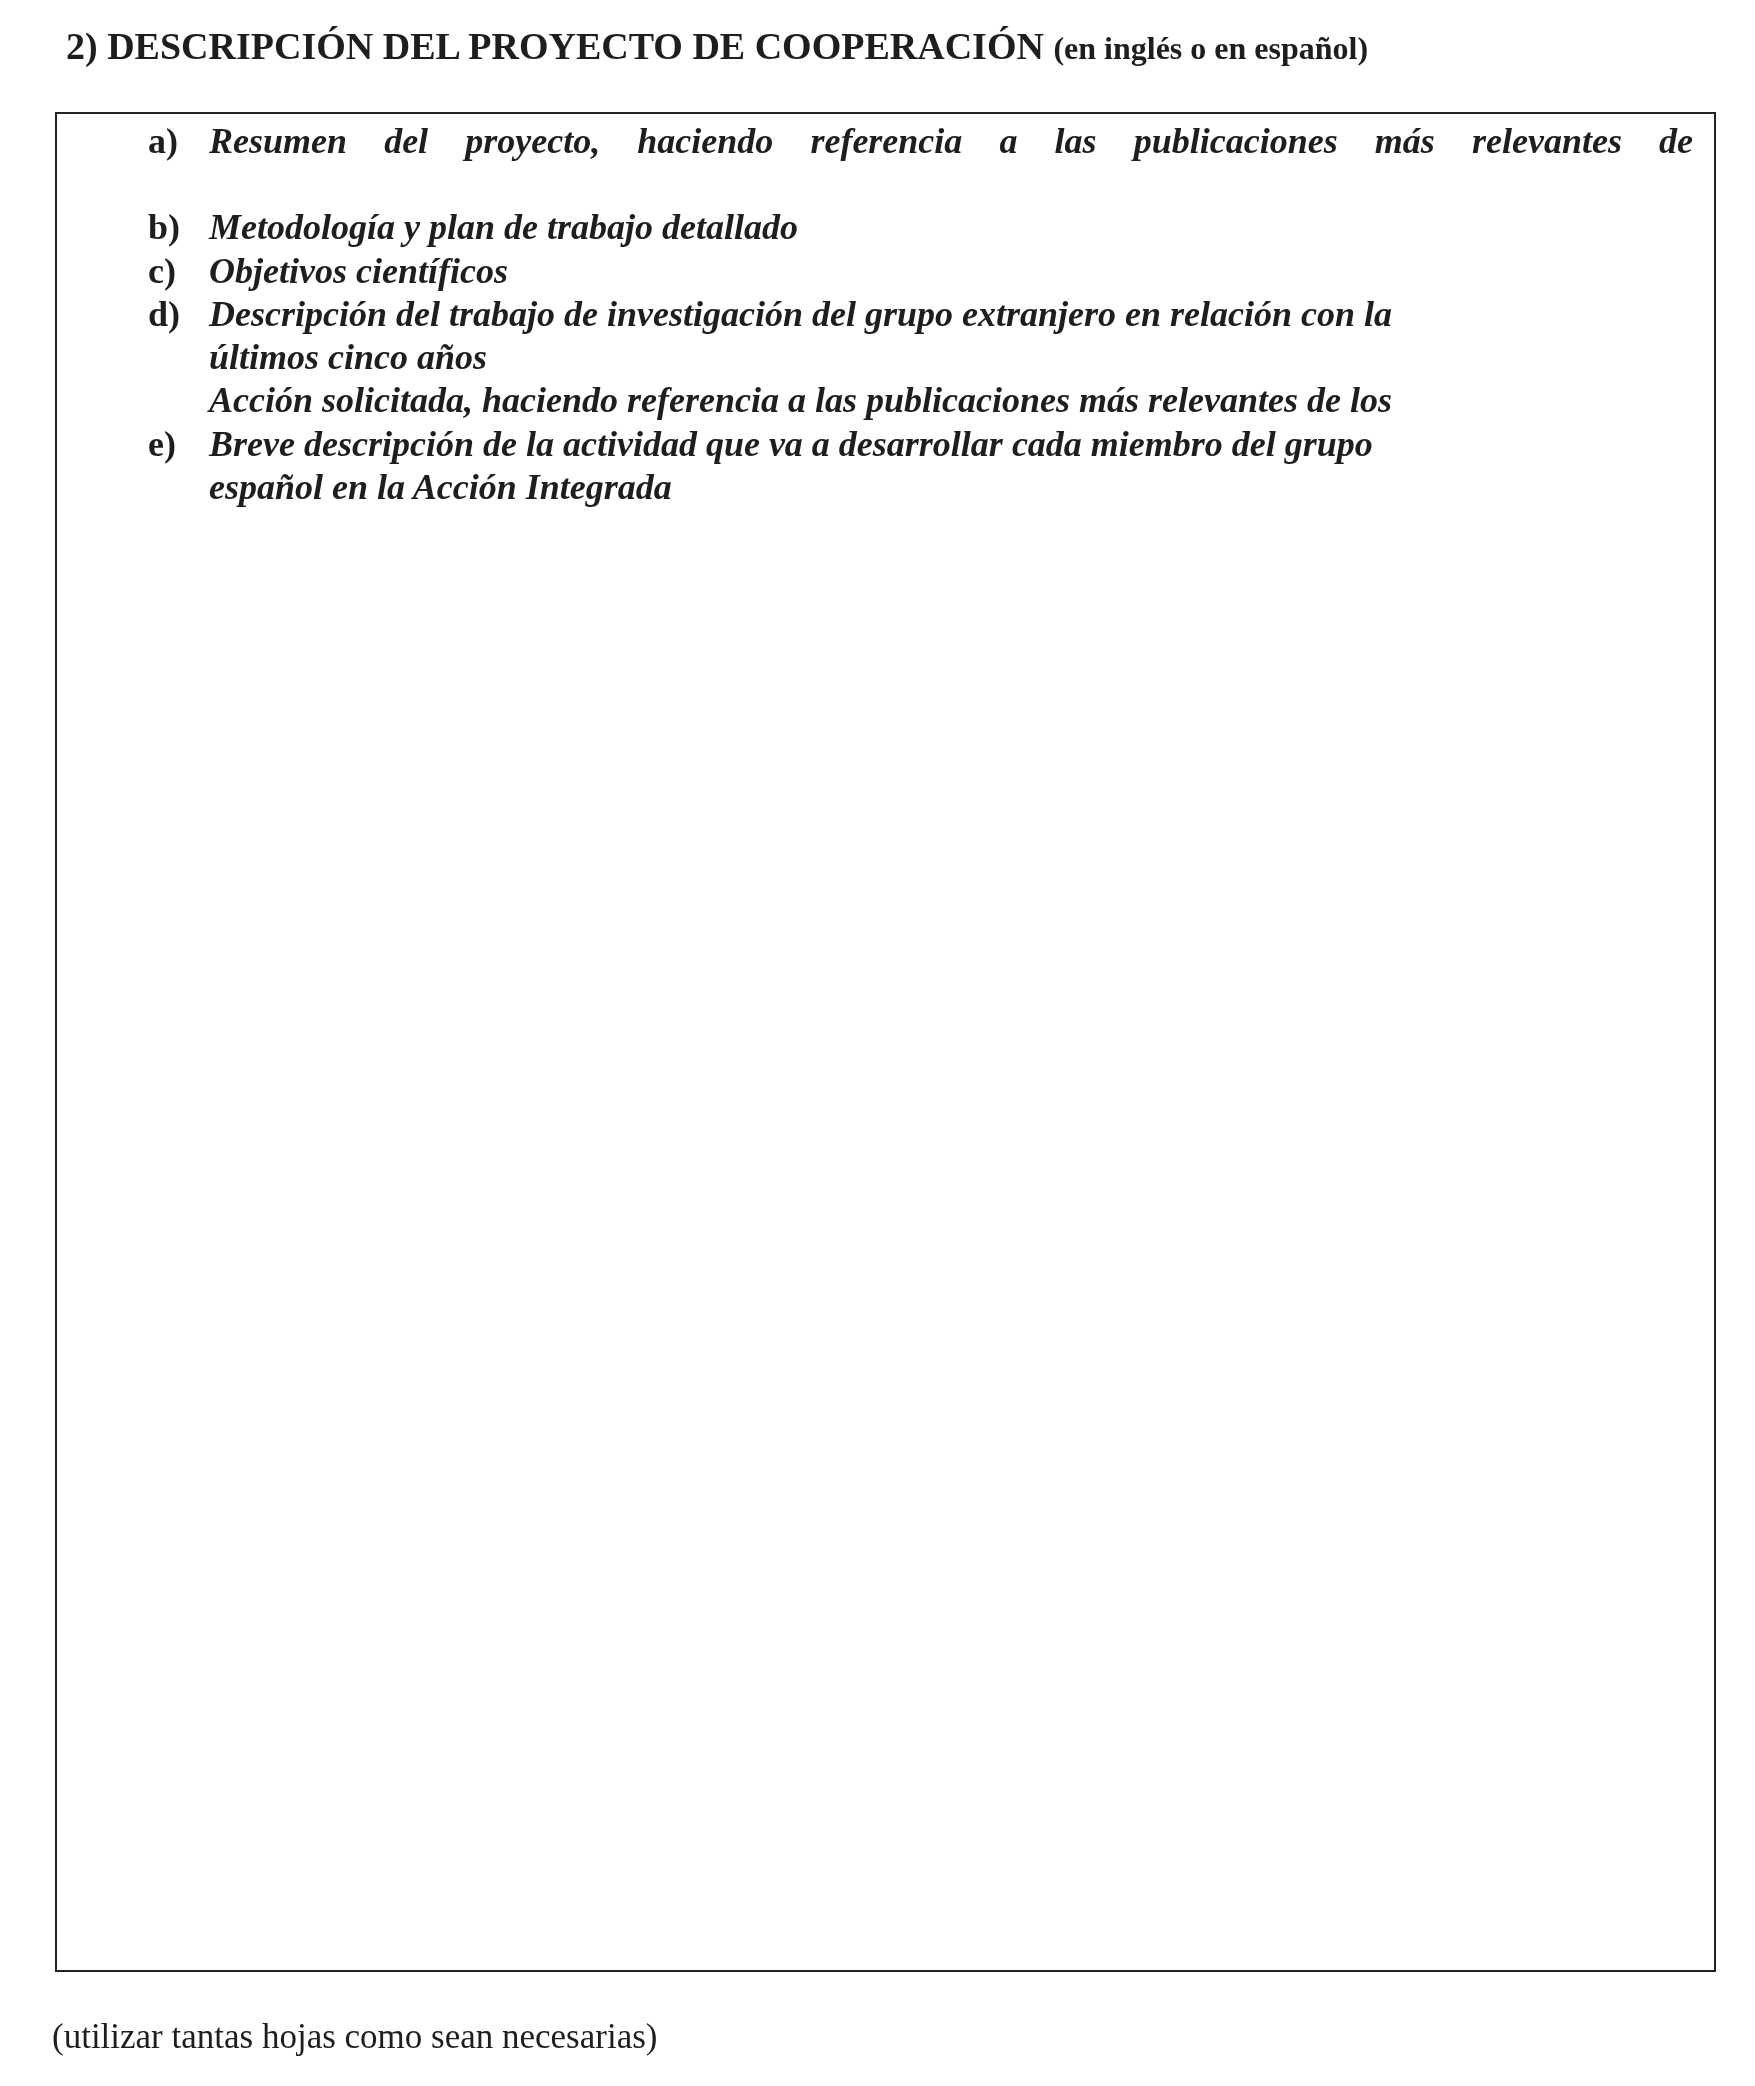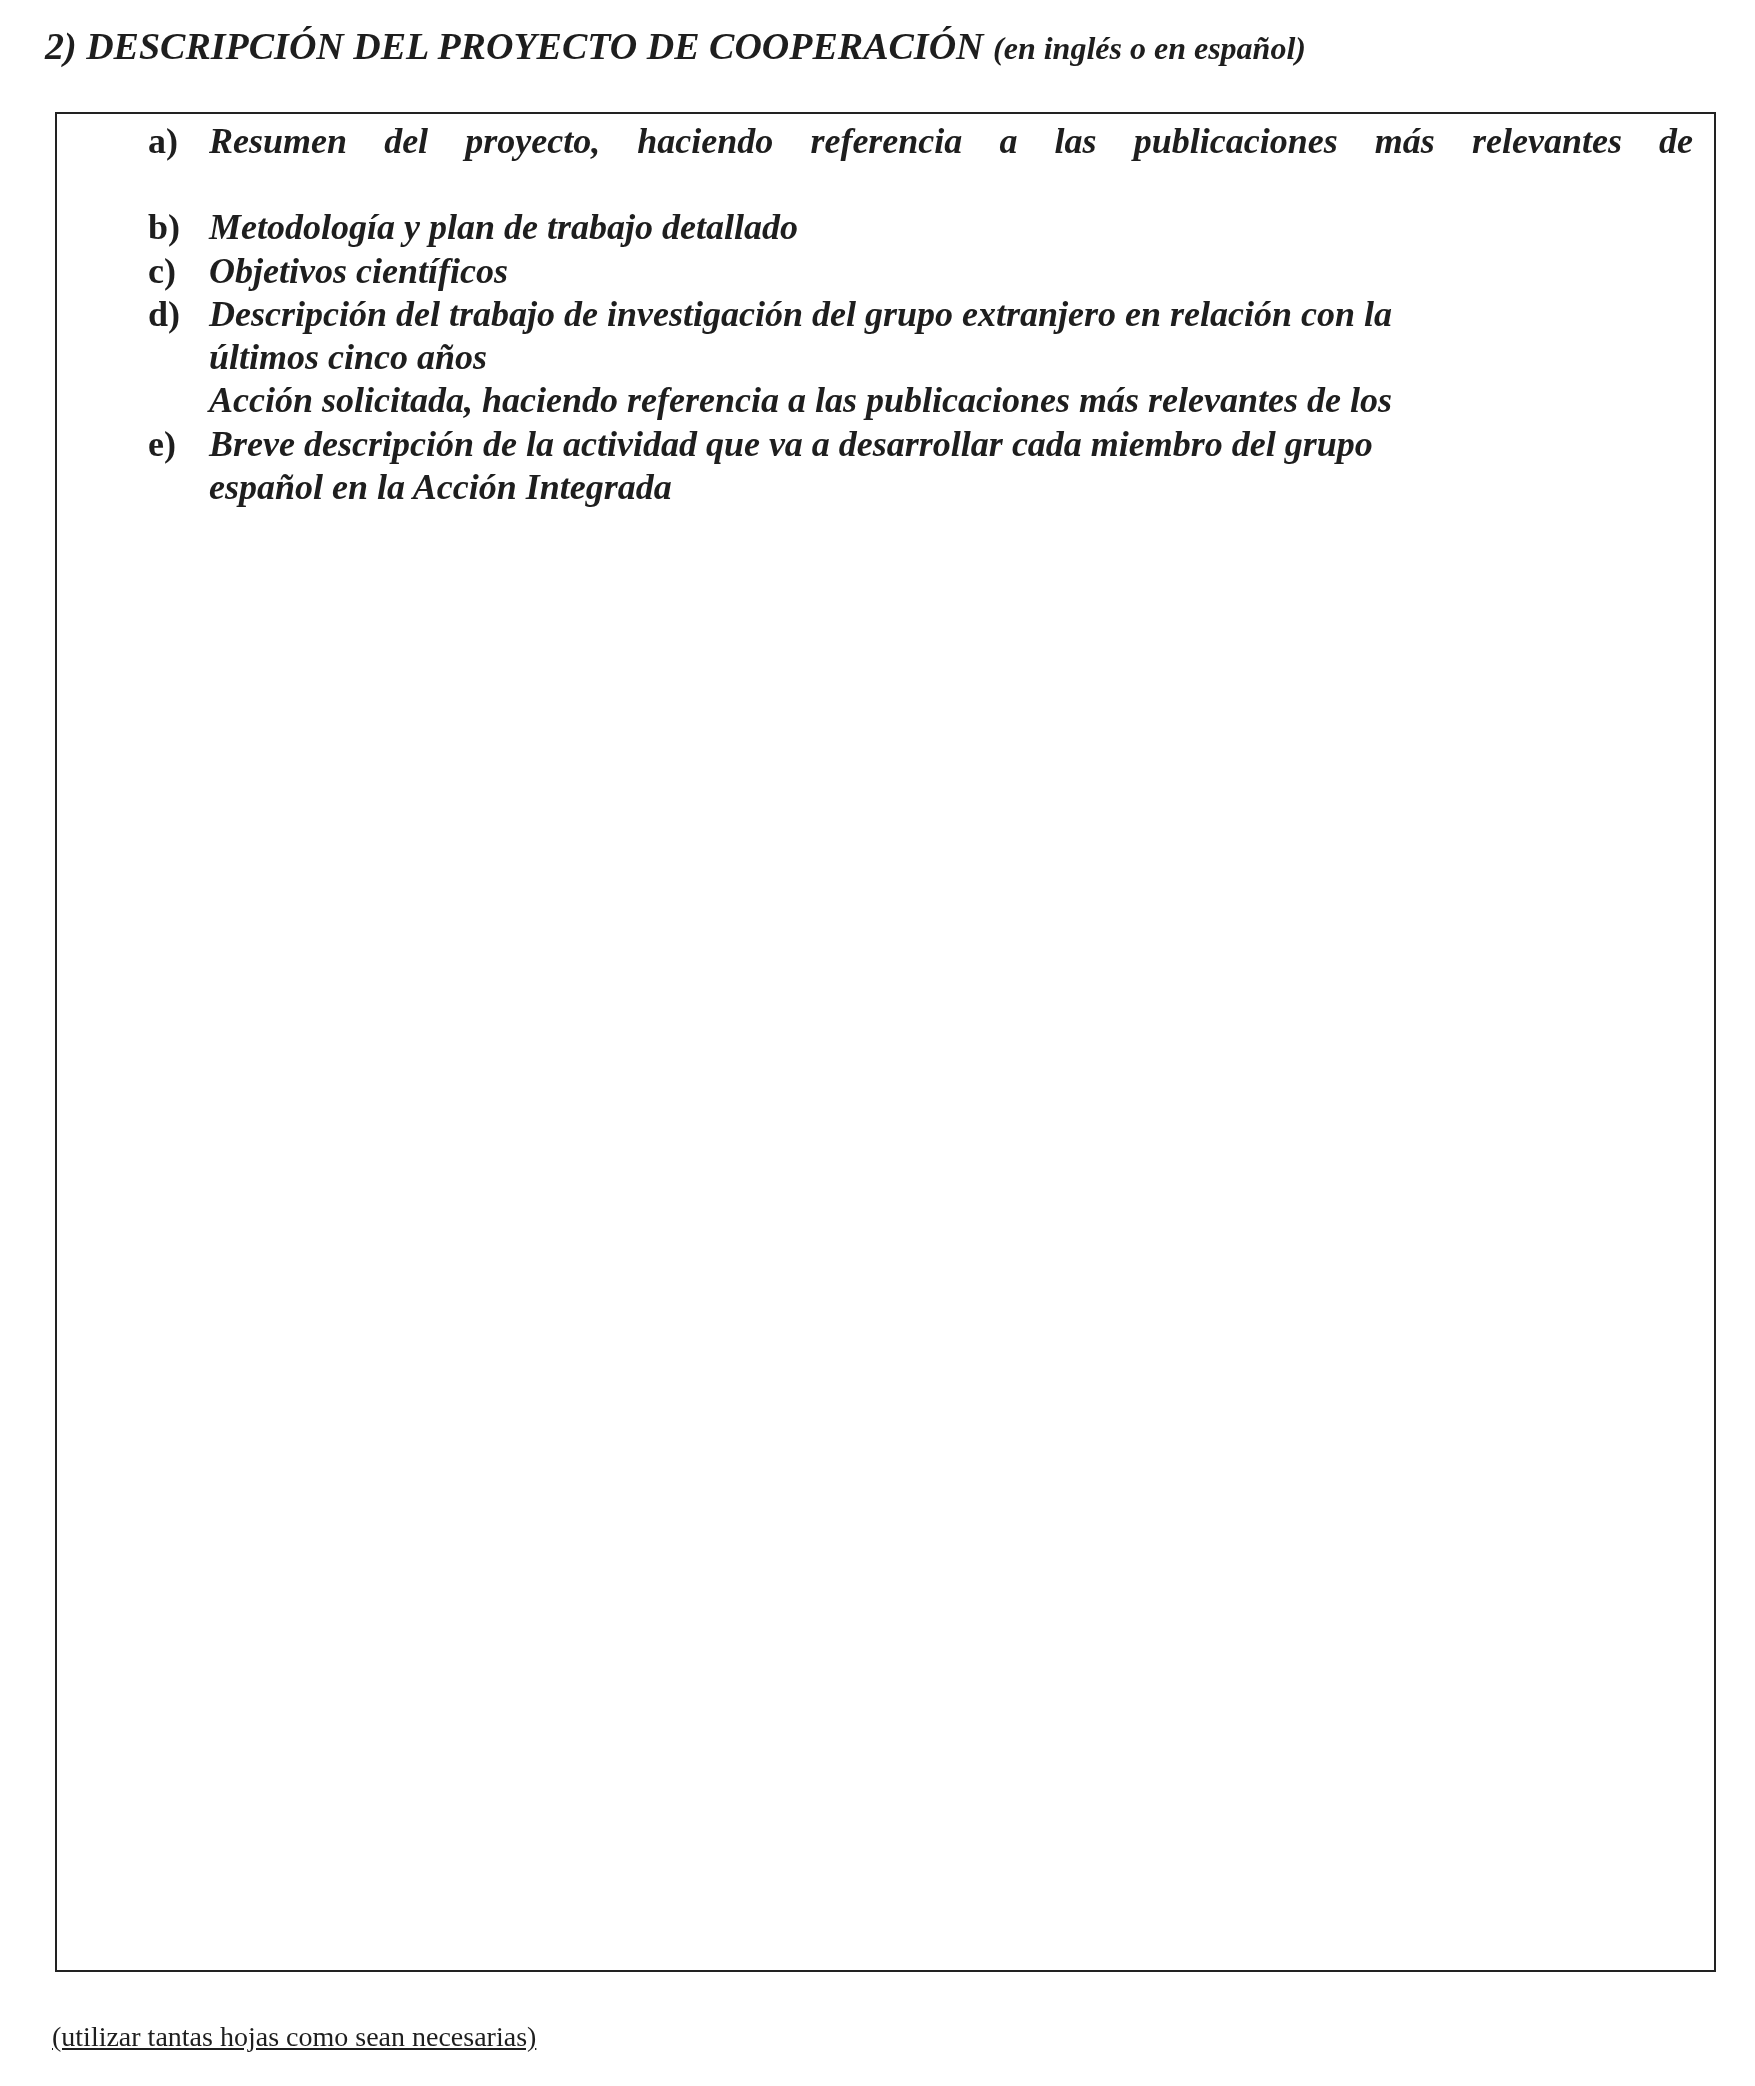--- a/index.html
+++ b/index.html
@@ -10,27 +10,26 @@
   body {
     width: 1756px;
     height: 2087px;
     position: relative;
     overflow: hidden;
     font-family: "Liberation Serif", "DejaVu Serif", serif;
     color: #1e1e1e;
   }
   .heading {
     position: absolute;
-    left: 45px;
+    left: 66px;
     top: 24px;
     font-size: 38px;
     line-height: 45px;
     white-space: nowrap;
     font-weight: bold;
-    font-style: italic;
   }
   .heading .hint {
     font-size: 32px;
   }
   .box {
     position: absolute;
     left: 55px;
     top: 112px;
     width: 1661px;
     height: 1860px;
@@ -73,25 +72,24 @@
   .item .line.justify {
     text-align: justify;
     text-align-last: justify;
     white-space: normal;
     overflow: hidden;
   }
   .footer-note {
     position: absolute;
     left: 52px;
     top: 2014px;
-    font-size: 28px;
+    font-size: 35px;
     line-height: 45px;
     white-space: nowrap;
     font-weight: normal;
-    text-decoration: underline;
   }
 </style>
 </head>
 <body>
 
 <div class="heading">
   <span>2) DESCRIPCIÓN DEL PROYECTO DE COOPERACIÓN</span>
   <span class="hint">(en inglés o en español)</span>
 </div>
 

